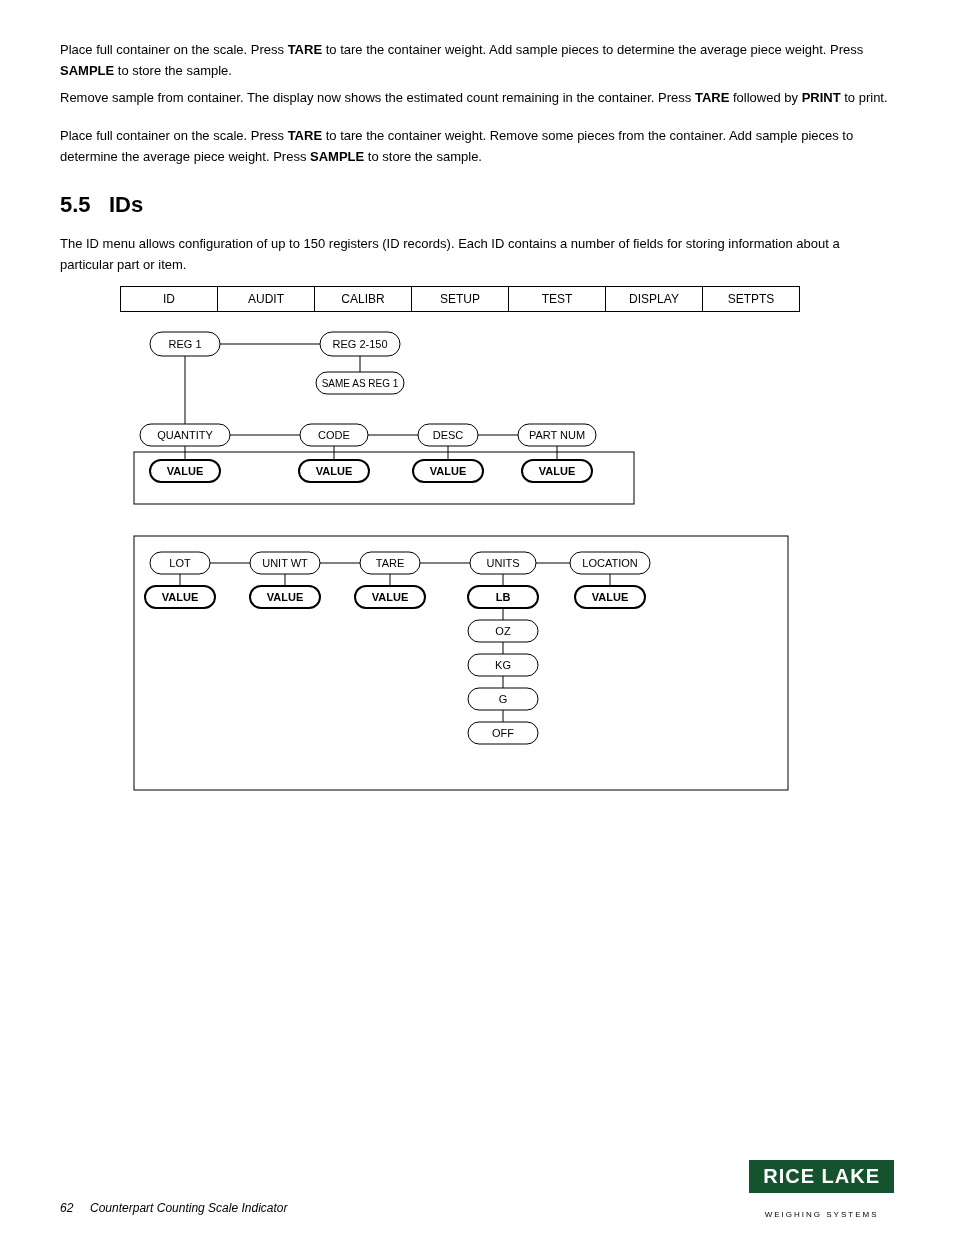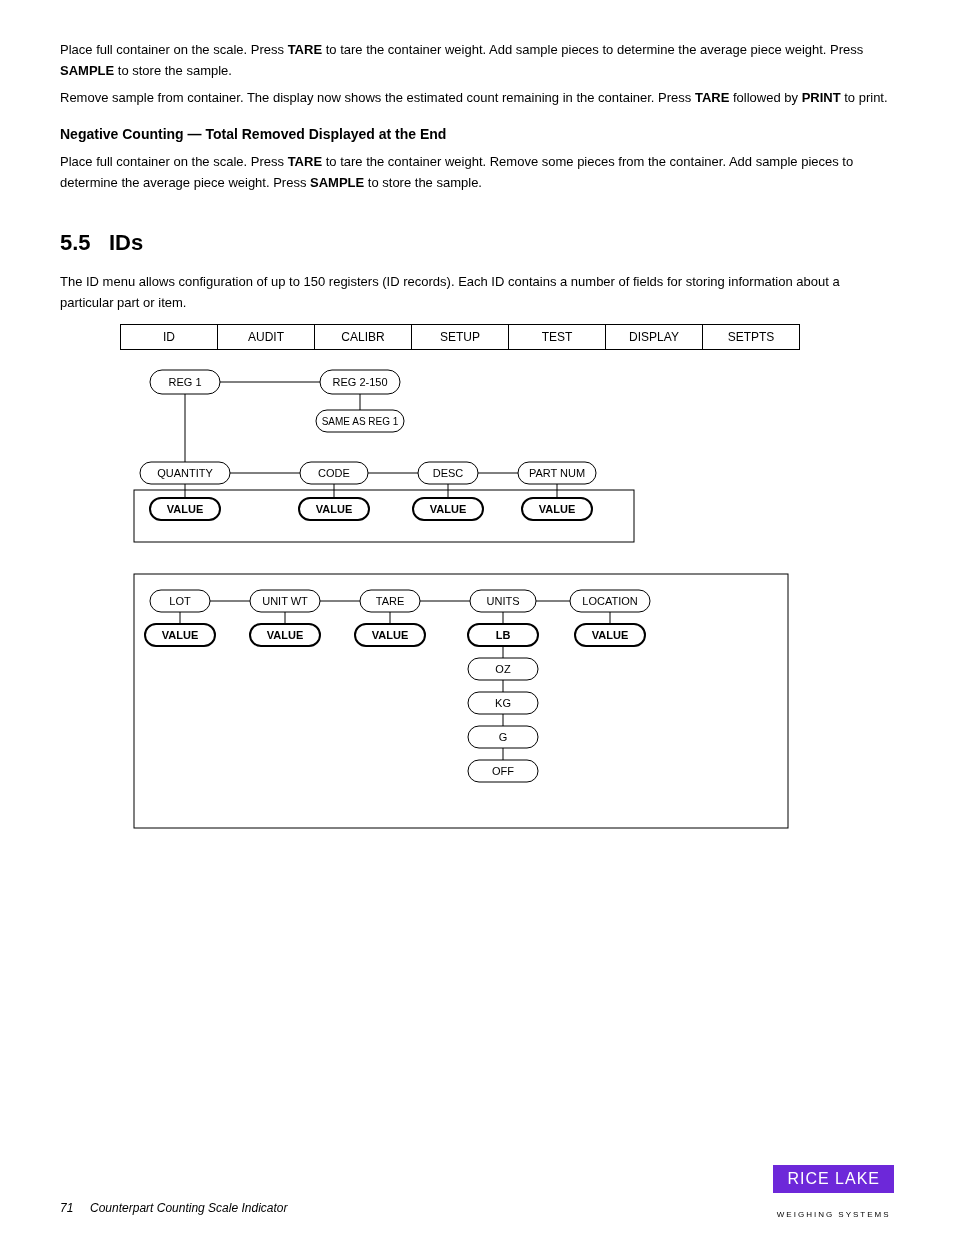--- a/index.html
+++ b/index.html
@@ -29,21 +29,21 @@
 
     .key-bold {
       font-weight: bold;
     }
 
     .section-block {
       margin-bottom: 18px;
     }
 
     .section-55 {
-      margin-top: 36px;
+      margin-top: 24px;
     }
 
     .section-55-title {
       font-size: 22px;
       font-weight: bold;
       margin-bottom: 16px;
     }
 
     
     .diagram-container {
@@ -81,21 +81,20 @@
 <div class="section-block">
   <div class="body-text">
     Place full container on the scale. Press <span class="key-bold">TARE</span> to tare the container weight. Add sample pieces to determine the average piece weight. Press <span class="key-bold">SAMPLE</span> to store the sample.
   </div>
   <div class="body-text">
     Remove sample from container. The display now shows the estimated count remaining in the container. Press <span class="key-bold">TARE</span> followed by <span class="key-bold">PRINT</span> to print.
   </div>
 </div>
 
 <div class="section-block">
-  <div class="section-heading">Negative Counting — Total Removed Displayed at the End</div>
   <div class="body-text">
     Place full container on the scale. Press <span class="key-bold">TARE</span> to tare the container weight. Remove some pieces from the container. Add sample pieces to determine the average piece weight. Press <span class="key-bold">SAMPLE</span> to store the sample.
   </div>
 </div>
 
 <div class="section-55">
   <div class="section-55-title">
     <span>5.5</span>&nbsp;&nbsp;&nbsp;<span>IDs</span>
   </div>
   <div class="body-text">The ID menu allows configuration of up to 150 registers (ID records). Each ID contains a number of fields for storing information about a particular part or item.</div>
@@ -225,20 +224,20 @@
     <rect x="348" y="410" width="70" height="22" rx="11" ry="11" fill="white" stroke="black" stroke-width="1"></rect>
     <text x="383" y="425" text-anchor="middle" font-size="11" font-family="Arial">OFF</text>
 
     <line x1="490" y1="262" x2="490" y2="280" stroke="black" stroke-width="1"></line>
     <rect x="455" y="274" width="70" height="22" rx="11" ry="11" fill="white" stroke="black" stroke-width="2"></rect>
     <text x="490" y="289" text-anchor="middle" font-size="11" font-family="Arial" font-weight="bold">VALUE</text>
   </svg>
 </div>
 
 <div style="position:absolute; bottom:20px; left:60px; font-size:12px; font-style:italic;">
-  <span>71</span>&nbsp;&nbsp;&nbsp;&nbsp;
+  <span>62</span>&nbsp;&nbsp;&nbsp;&nbsp;
   <span>Counterpart Counting Scale Indicator</span>
 </div>
 
 <div style="position:absolute; bottom:16px; right:60px; display:flex; flex-direction:column; align-items:center;">
-  <div style="background:#6d28d9; color:#fff; font-weight:normal; font-size:16px; padding:5px 14px; letter-spacing:1px;">RICE LAKE</div>
+  <div style="background:#14532d; color:#fff; font-weight:bold; font-size:20px; padding:5px 14px; letter-spacing:1px;">RICE LAKE</div>
   <div style="font-size:8px; letter-spacing:2px; color:#000; margin-top:17px; text-align:center;">WEIGHING SYSTEMS</div>
 </div>
 
 </body></html>

